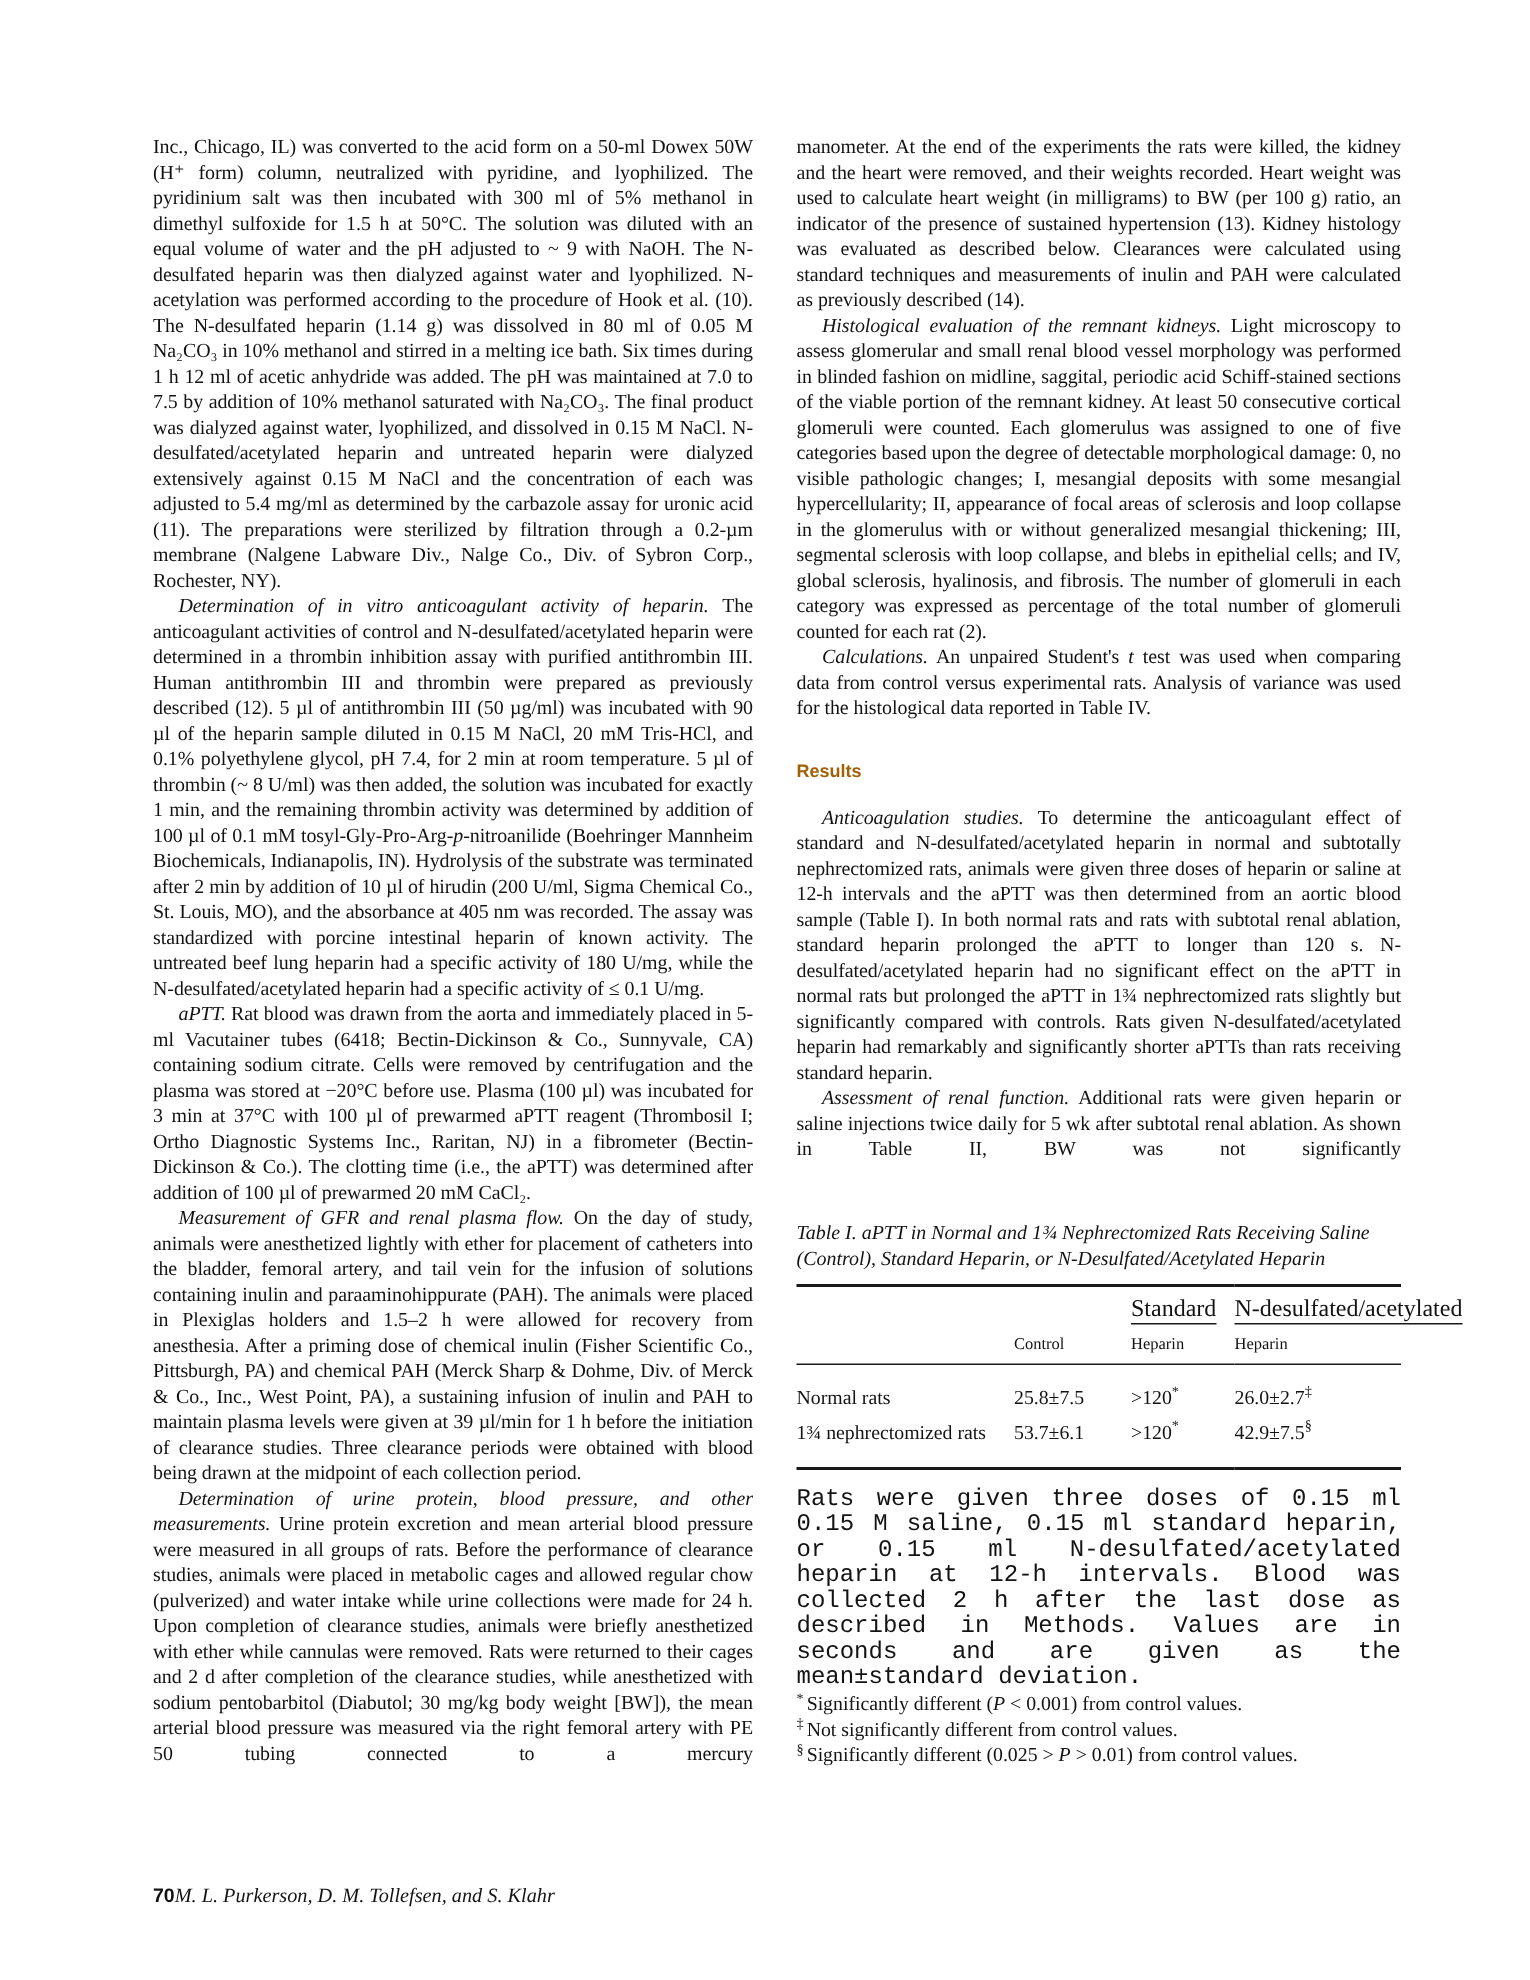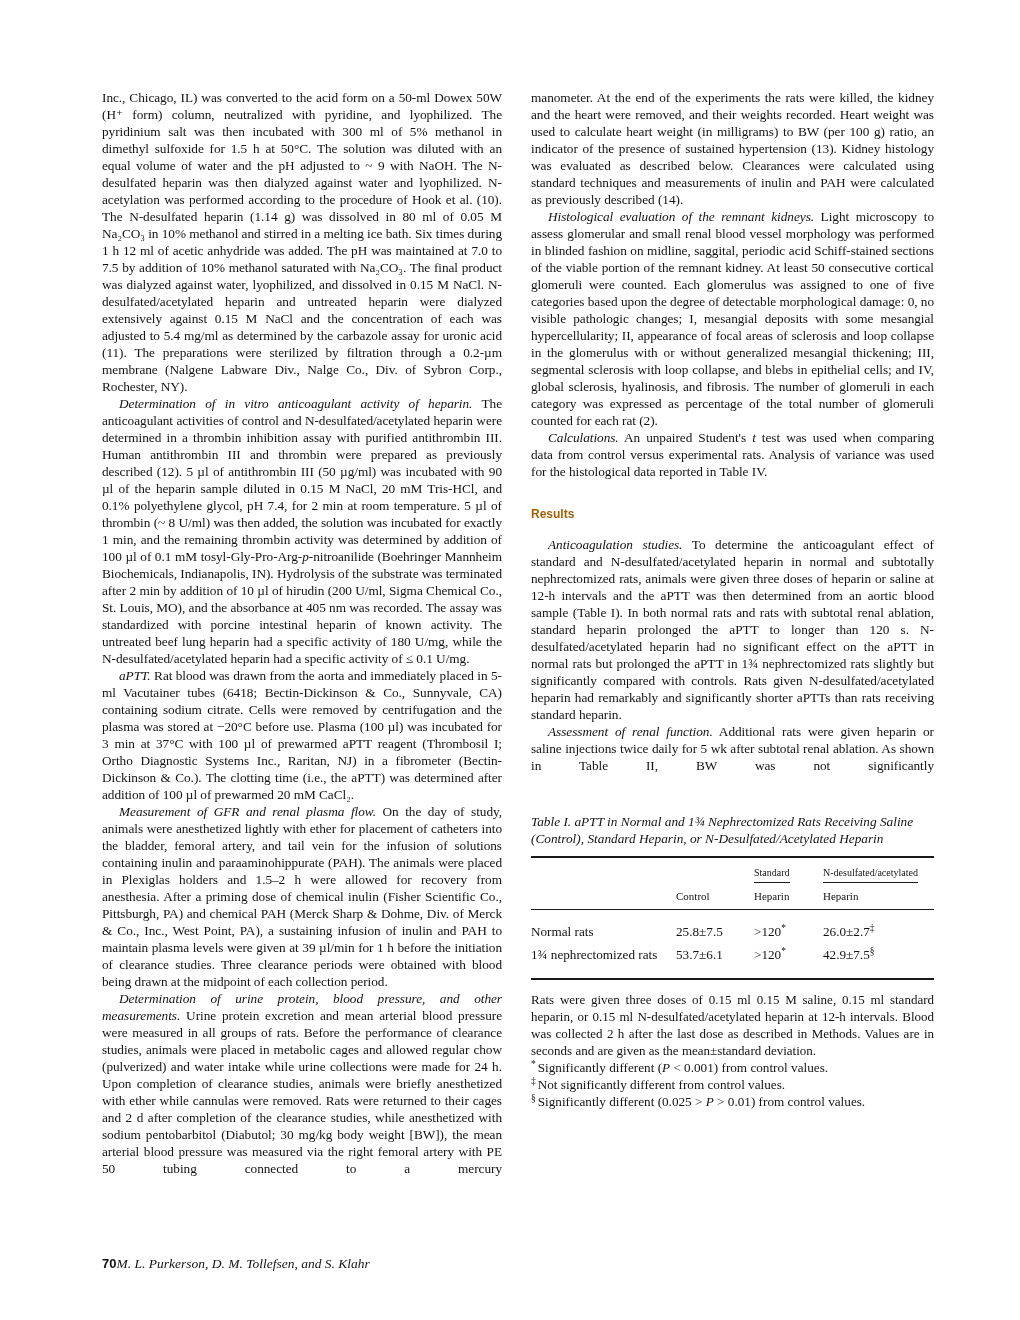--- a/index.html
+++ b/index.html
@@ -46,33 +46,34 @@
     border-top: 2px solid #191919;
     border-bottom: 2px solid #191919;
     table-layout: fixed;
   }
   table.t1 td {
     font-size: 13.2px;
     line-height: 17px;
     vertical-align: bottom;
     padding: 0;
   }
-  tr.grp td { padding-top: 8px; font-size: 10px; line-height: 13px; white-space: nowrap; }
+  tr.grp td { padding-top: 8px; font-size: 16px; line-height: 13px; white-space: nowrap; }
   .grp-label { display: inline-block; border-bottom: 1.5px solid #191919; padding-bottom: 3px; }
   tr.sub td { padding: 7px 0 6px 0; font-size: 11px; line-height: 13px; border-bottom: 1.5px solid #191919; }
   tr.r1 td { padding: 13px 0 3px 0; }
   tr.r2 td { padding: 3px 0 15px 0; }
   td.lbl { padding-right: 6px; }
   .hang2 { display: inline-block; padding-left: 13px; text-indent: -13px; }
   sup { font-size: 9.5px; line-height: 0; vertical-align: super; }
   p.note {
     margin: 11px 0 0 0;
-    font-size: 13px;
+    font-size: 16px;
     line-height: 17px;
     text-align: justify;
+    font-family: Liberation Mono, monospace;
   }
   p.fn {
     margin: 0;
     font-size: 13.2px;
     line-height: 17px;
     padding-left: 8px; text-indent: -8px;
   }
   p.fn sup { margin-right: 2px; }
   .footer { position: absolute; left: 102px; top: 1255px; font-size: 13.5px; line-height: 17px; }
   .footer .pn { font-weight: bold; font-family: "Liberation Sans", sans-serif; font-size: 13px; }

